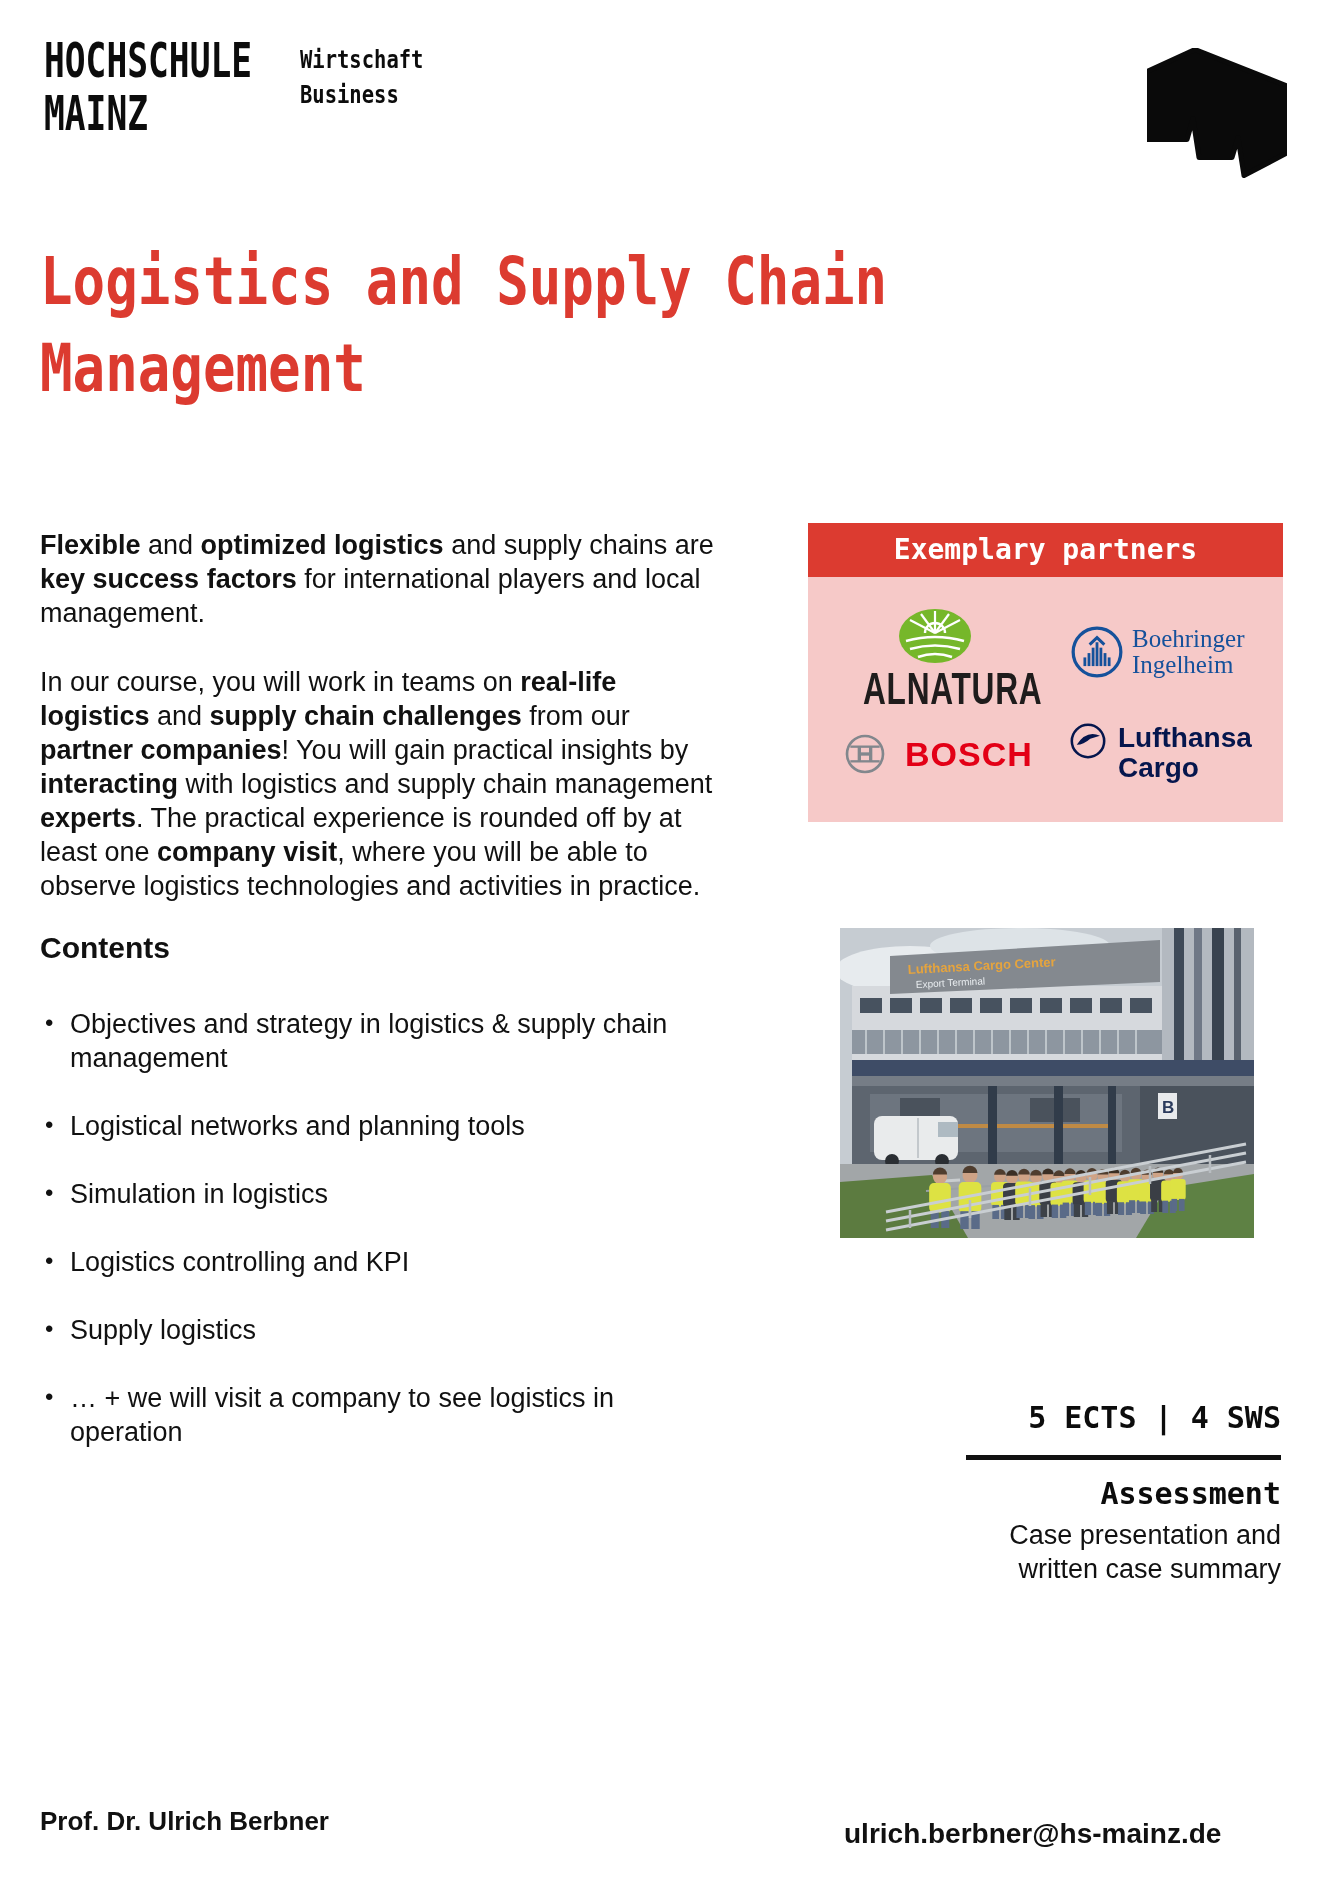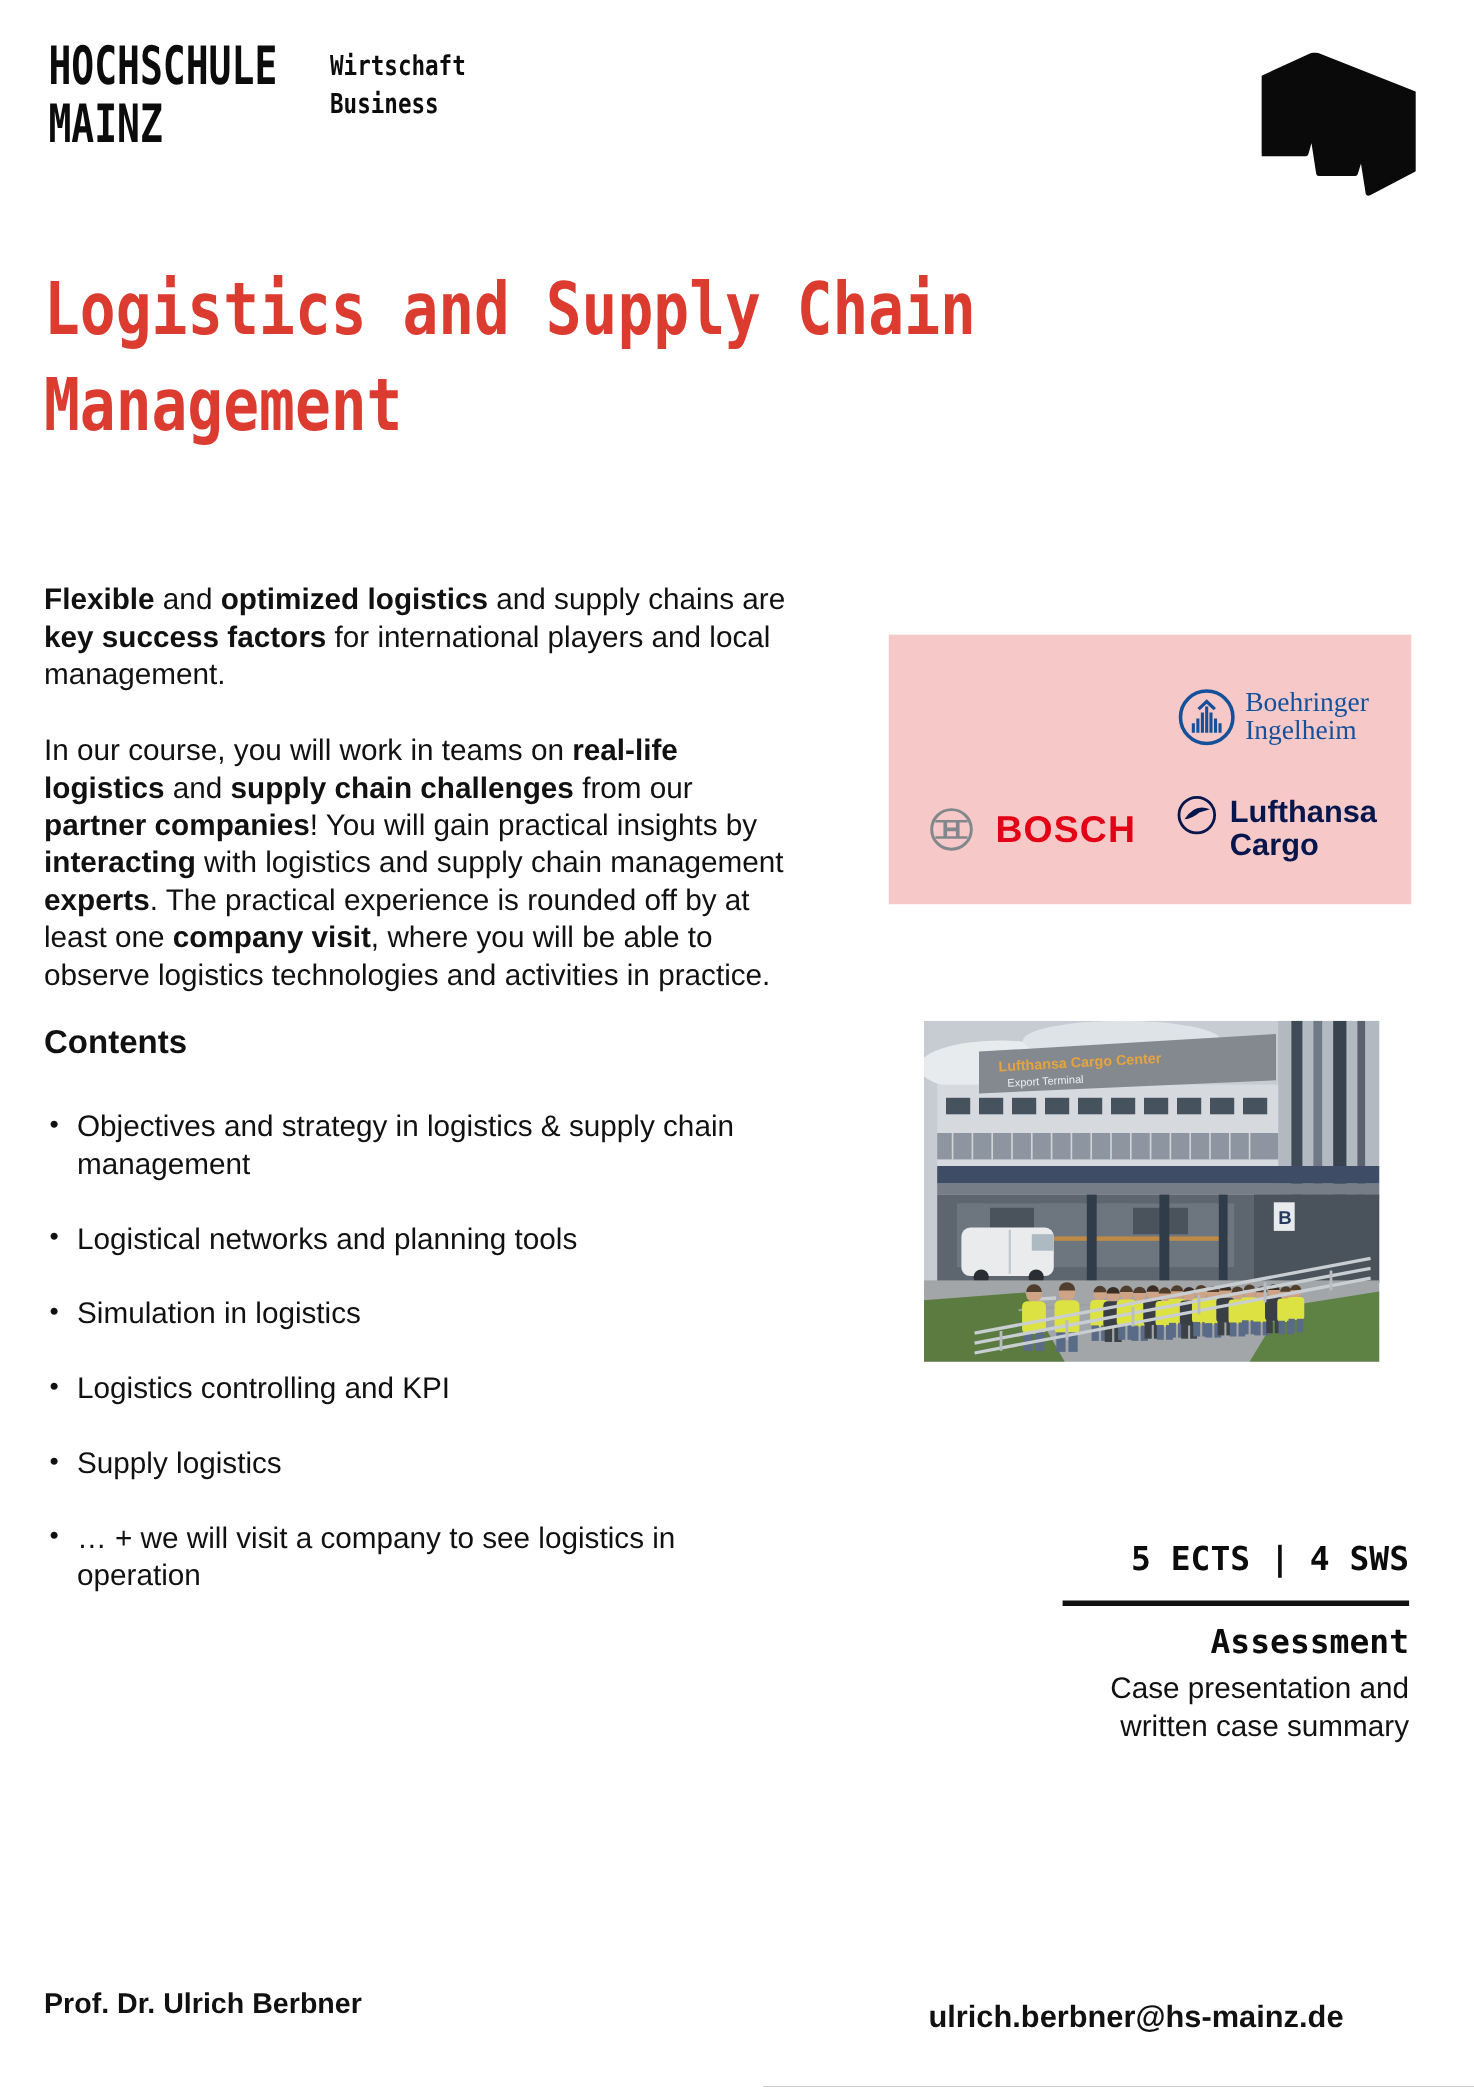--- a/index.html
+++ b/index.html
@@ -92,22 +92,40 @@
   <ul class="abs toc">
     <li>Objectives and strategy in logistics &amp; supply chain<br>management</li>
     <li>Logistical networks and planning tools</li>
     <li>Simulation in logistics</li>
     <li>Logistics controlling and KPI</li>
     <li>Supply logistics</li>
     <li>… + we will visit a company to see logistics in<br>operation</li>
   </ul>
 
   <div class="abs panel">
+    <div class="panel-head mono">Exemplary partners</div>
     <div class="panel-body">
 
+      <div class="alnatura-wrap">
+        <svg width="74" height="58" viewBox="0 0 74 58">
+          <ellipse cx="37" cy="29" rx="36" ry="27" style="fill:var(--alnatura_green,#76B72A)"></ellipse>
+          <g stroke="#ffffff" stroke-width="2.2" fill="none">
+            <line x1="37" y1="26" x2="37" y2="4"></line>
+            <line x1="37" y1="26" x2="23" y2="7"></line>
+            <line x1="37" y1="26" x2="51" y2="7"></line>
+            <line x1="37" y1="26" x2="12" y2="13"></line>
+            <line x1="37" y1="26" x2="62" y2="13"></line>
+            <path d="M27,26 a10,10 0 0 1 20,0" stroke-width="2.4"></path>
+            <path d="M8,34 Q37,26 66,34" stroke-width="2.6"></path>
+            <path d="M12,42 Q37,35 62,42" stroke-width="2.6"></path>
+            <path d="M20,50 Q37,44 54,50" stroke-width="2.6"></path>
+          </g>
+        </svg>
+        <div class="alnatura-word">ALNATURA</div>
+      </div>
 
       <div class="boehringer-wrap">
         <svg width="52" height="52" viewBox="0 0 24 24">
           <g style="stroke:var(--boehringer_blue,#15519B)" fill="none">
             <circle cx="12" cy="12" r="11" stroke-width="1.5"></circle>
             <path d="M8.6,8.6 L12,5.4 L15.4,8.6" stroke-width="1.4"></path>
             <g stroke-width="1.3">
               <line x1="6.4" y1="18.5" x2="6.4" y2="14.5"></line>
               <line x1="8.3" y1="18.5" x2="8.3" y2="12.5"></line>
               <line x1="10.2" y1="18.5" x2="10.2" y2="10"></line>

